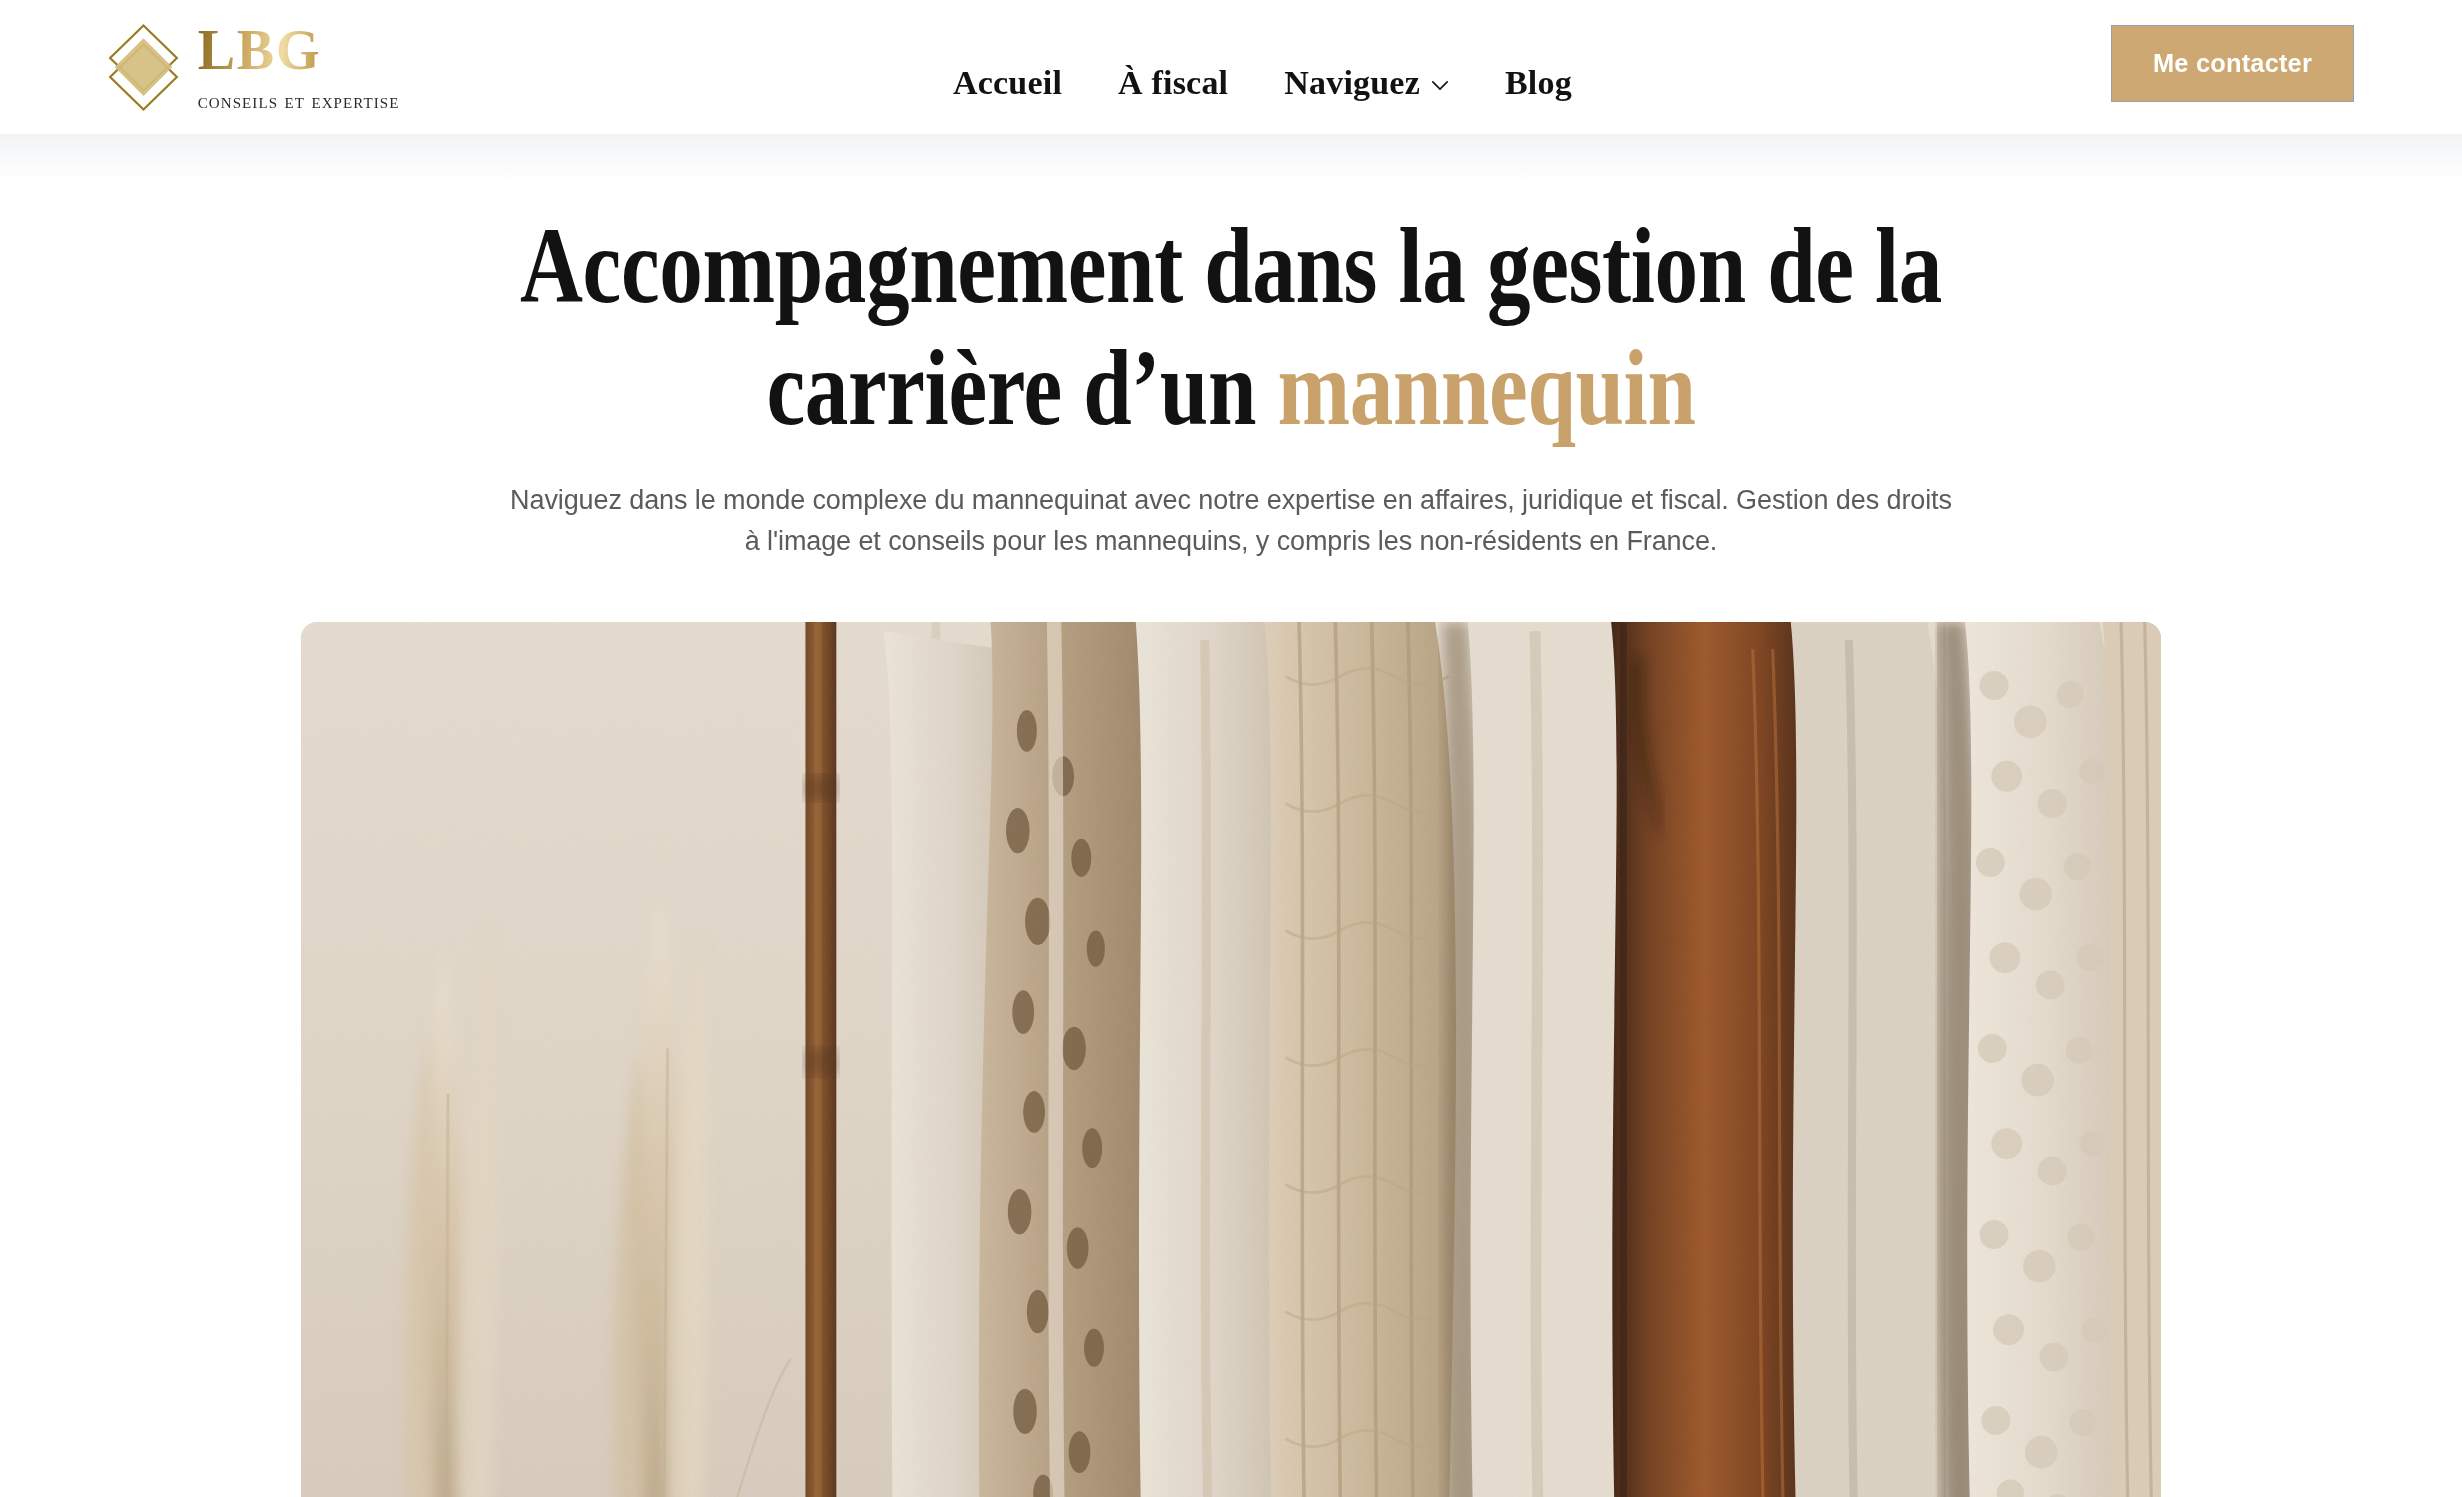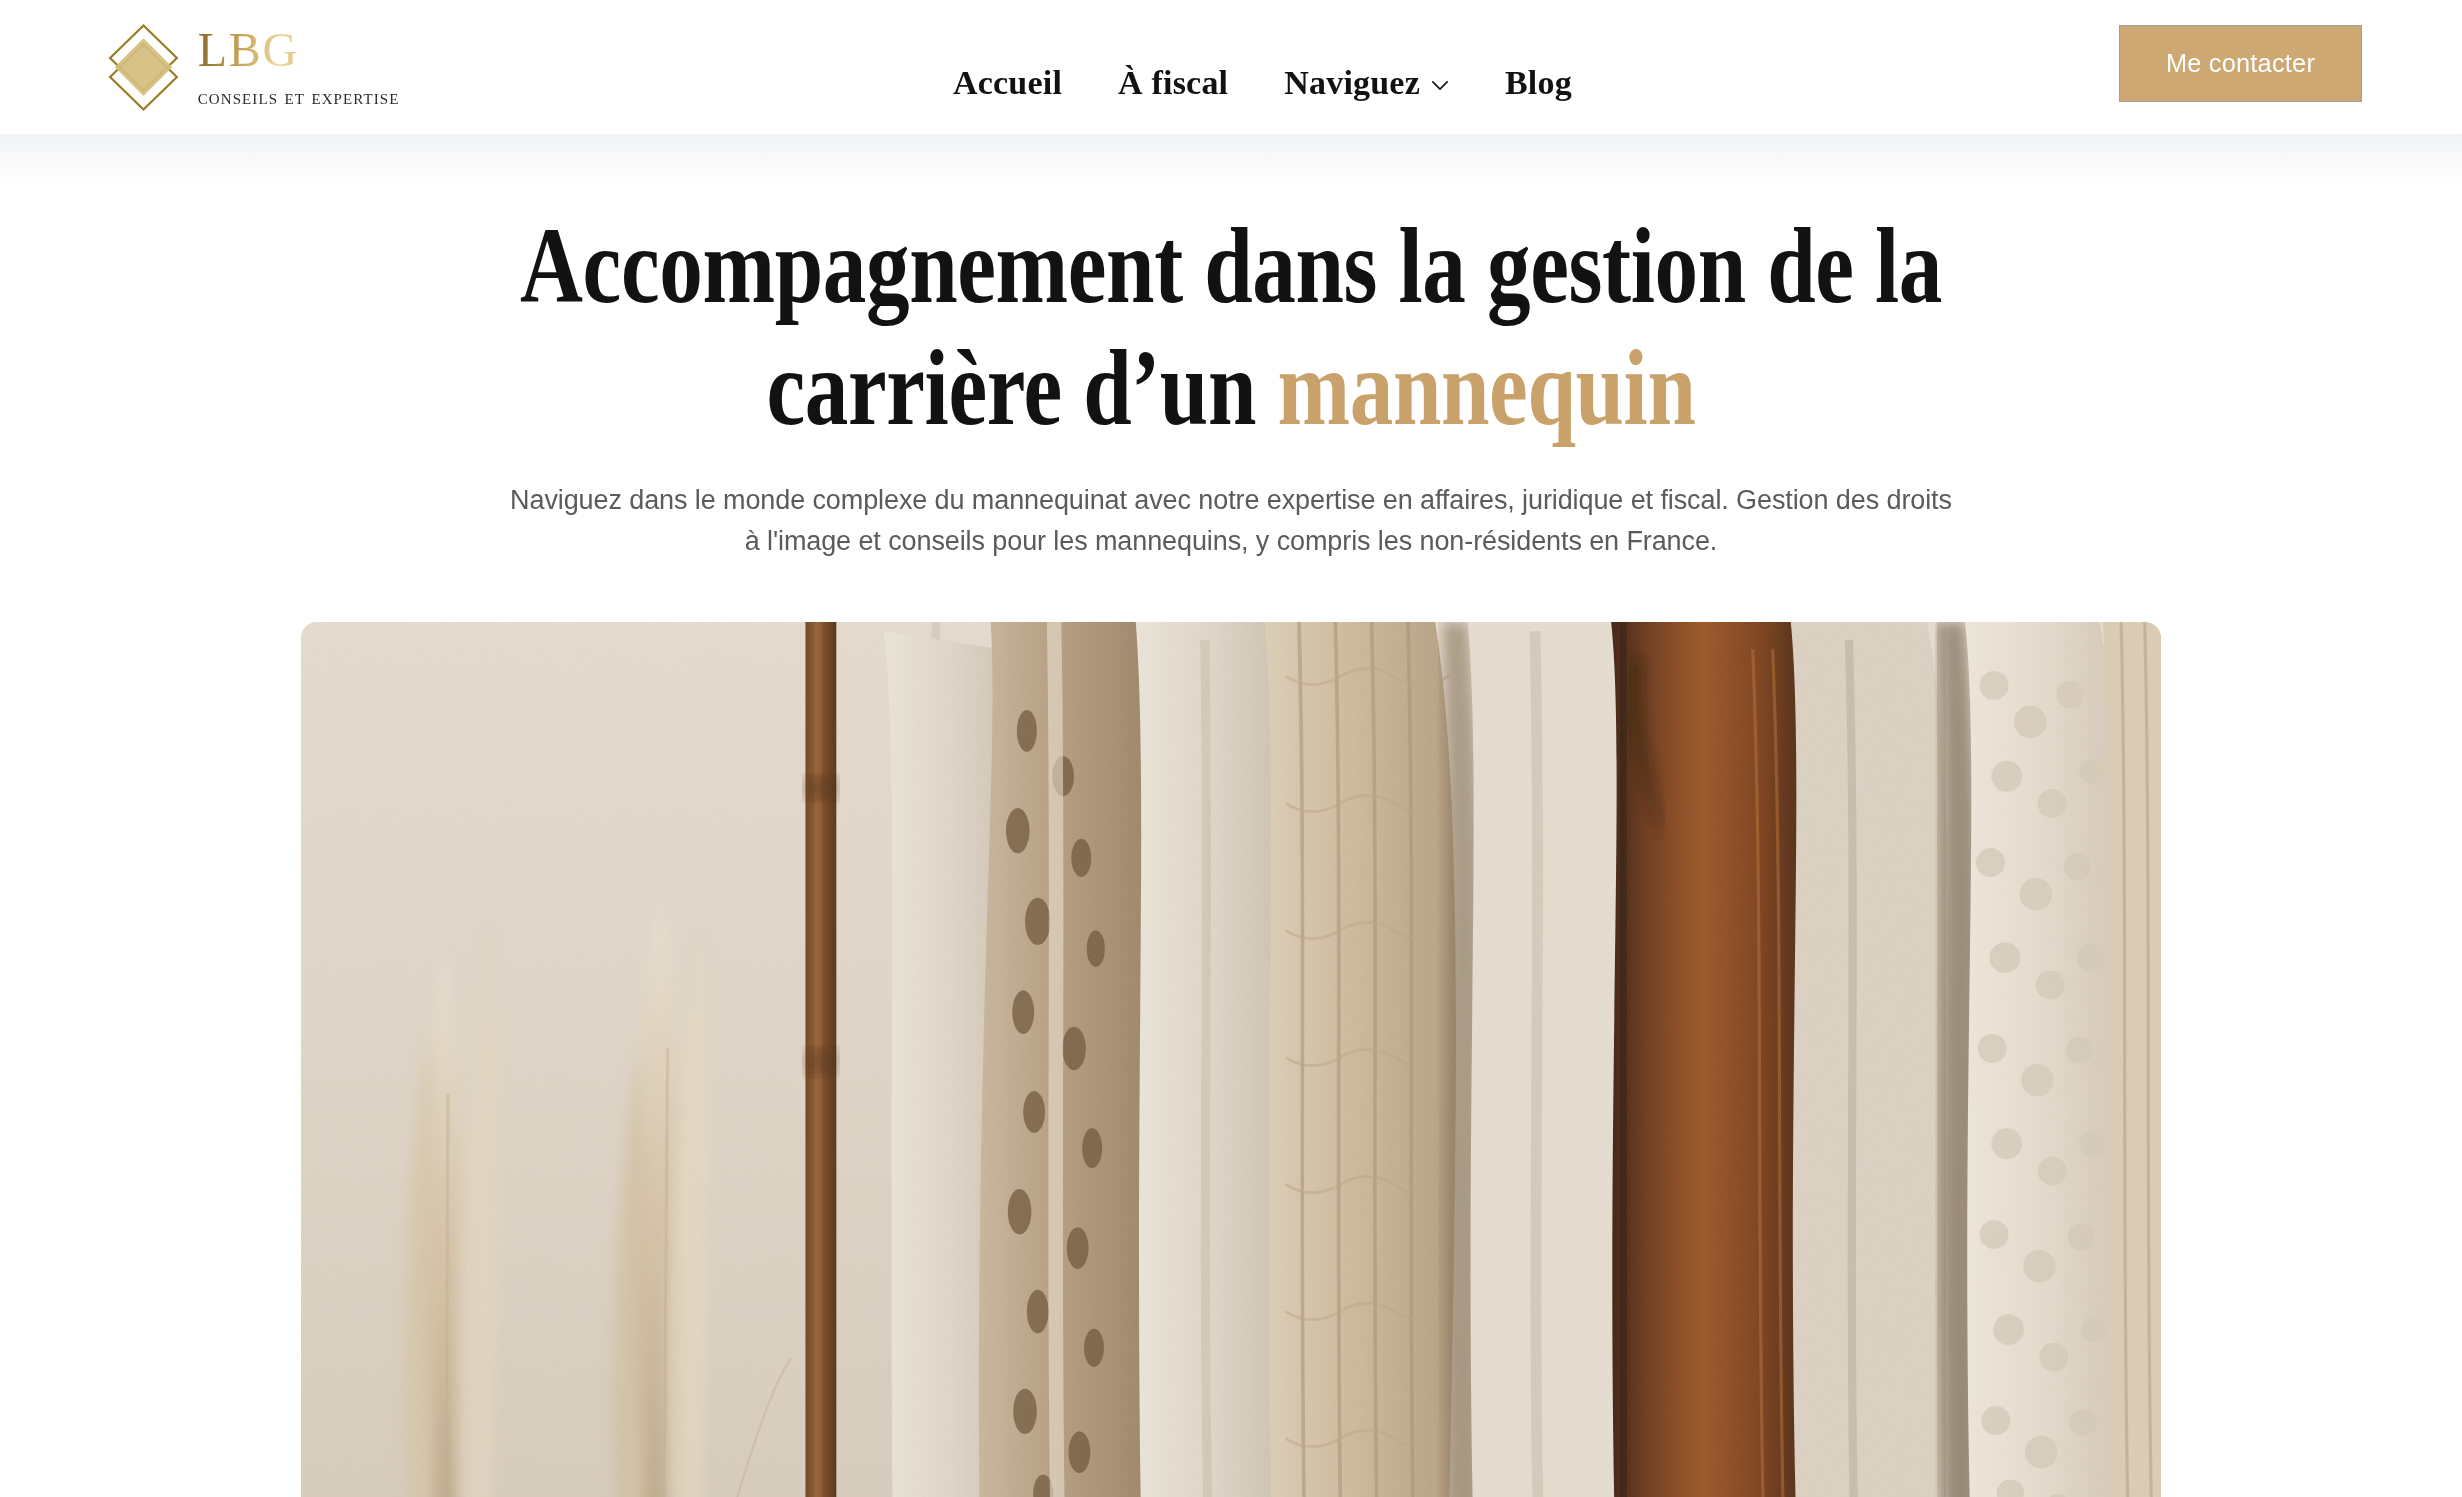--- a/index.html
+++ b/index.html
@@ -42,23 +42,23 @@
 
   .brand-text{
     display:flex;
     flex-direction:column;
     justify-content:center;
     line-height:1;
   }
 
   .brand-name{
     font-family:"Liberation Serif", serif;
-    font-size:48px;
+    font-size:56px;
     letter-spacing:1.8px;
-    font-weight:400;
+    font-weight:700;
     background:linear-gradient(95deg,#8a6a22 0%,#c9a45a 22%,#efdca4 42%,#b8913e 62%,#8f6d26 82%,#c6a055 100%);
     -webkit-background-clip:text;
     background-clip:text;
     color:transparent;
     -webkit-text-fill-color:transparent;
     padding-bottom:1.8px;
   }
 
   .brand-sub{
     font-family:"Liberation Serif", serif;
@@ -102,30 +102,30 @@
     display:inline-block;
     width:18px;
     height:11px;
     position:relative;
     top:2.7px;
   }
   .chev svg{display:block;}
 
   .contact-btn{
     position:absolute;
-    right:100px;
+    right:108px;
     top:25.4px;
     width:243px;
     height:77px;
     background:#cda873;
     border:1.8px solid #9aa0a6;
     color:#ffffff;
     font-family:"Liberation Sans", sans-serif;
     font-size:25.4px;
-    font-weight:400;
+    font-weight:700;
     letter-spacing:0.2px;
     display:flex;
     align-items:center;
     justify-content:center;
     cursor:pointer;
     text-decoration:none;
   }
 
   
   .header-shade{

